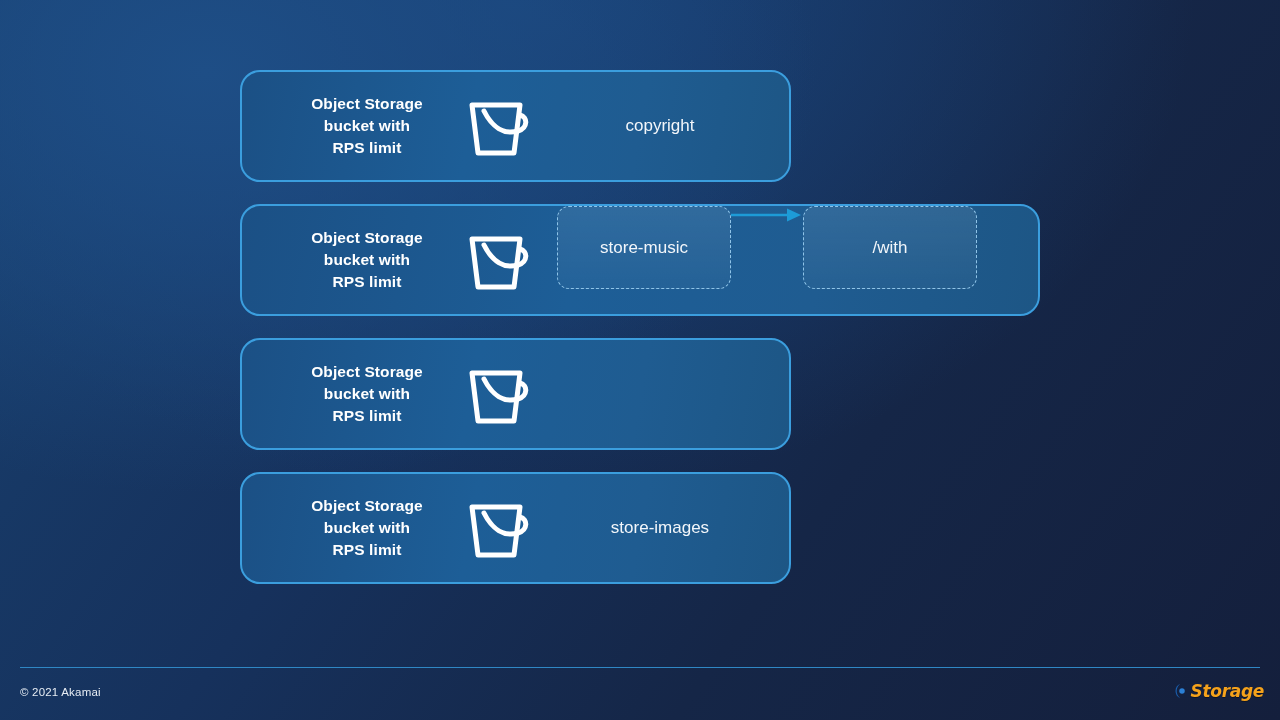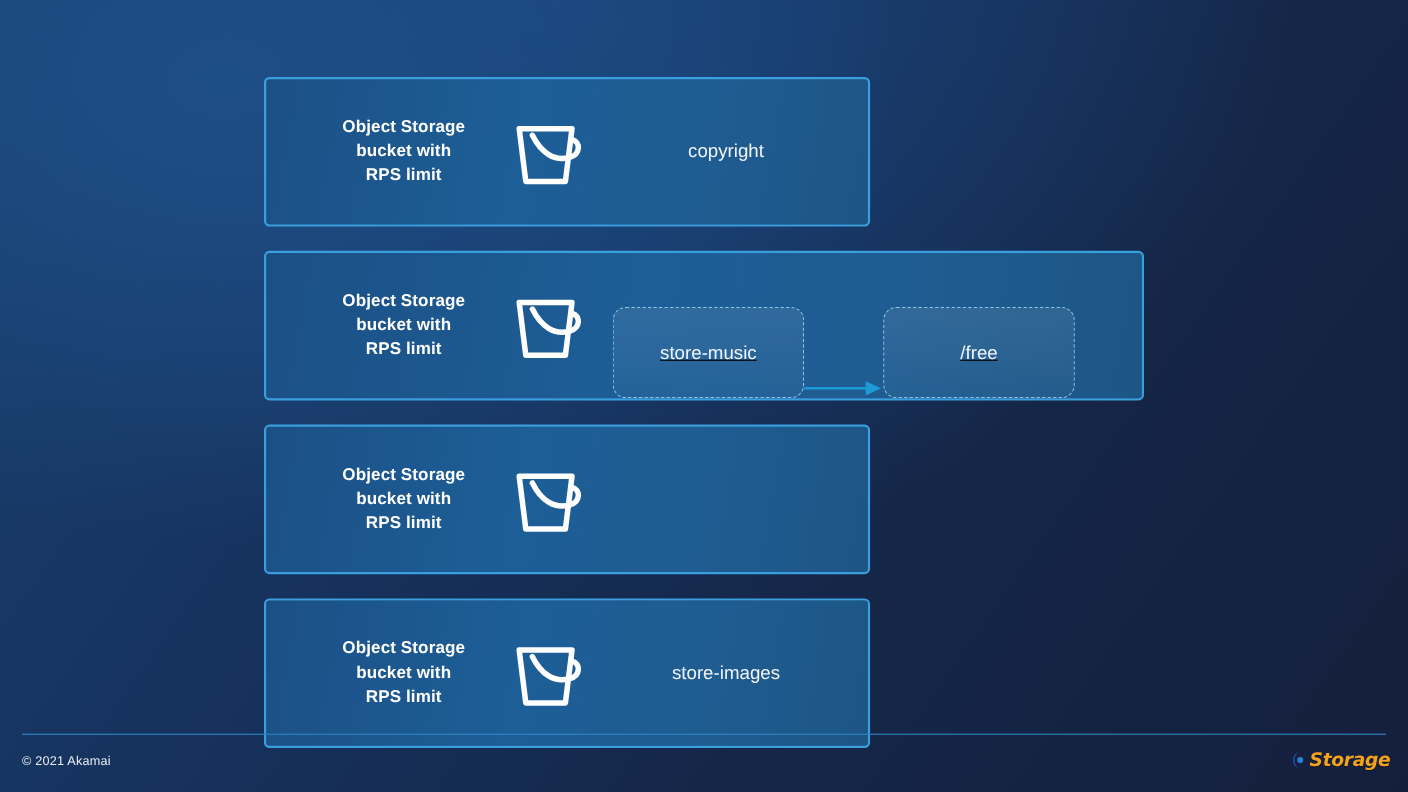--- a/index.html
+++ b/index.html
@@ -29,23 +29,23 @@
   
   .rows {
     position: absolute;
     left: 240px;
     top: 70px;
   }
 
   .card {
     position: relative;
     box-sizing: border-box;
-    height: 136px;
+    height: 112px;
     border: 2px solid #3b9ede;
-    border-radius: 5px;
+    border-radius: 20px;
     background: linear-gradient(100deg, #1b5085 0%, #1d5e97 42%, #1f5c91 72%, #1d5685 100%);
     display: flex;
     align-items: center;
     margin-bottom: 22px;
   }
   .card.narrow { width: 551px; }
   .card.wide   { width: 800px; }
 
   .card-label {
     width: 170px;
@@ -75,22 +75,21 @@
     line-height: 22px;
     padding-right: 5px;
   }
 
   
   .inner-flow {
     position: relative;
     flex: 1 1 auto;
     height: 100%;
     display: flex;
-    align-items: flex-end;
-    text-decoration: underline;
+    align-items: flex-start;
   }
 
   .dashed-box {
     box-sizing: border-box;
     height: 83px;
     border: 1.5px dashed #8fc4e8;
     border-radius: 12px;
     background: linear-gradient(180deg, rgba(255,255,255,0.085) 0%, rgba(255,255,255,0.03) 100%);
     display: flex;
     align-items: center;
@@ -174,21 +173,21 @@
       <svg class="bucket-icon" viewBox="0 0 74 70">
         <path d="M10 14 L58 14 L52 62 L16 62 Z" fill="none" stroke="#ffffff" stroke-width="5" stroke-linejoin="round"></path>
         <path d="M22 20 C30 36, 42 44, 56 40 C66 37, 66 26, 58 24" fill="none" stroke="#ffffff" stroke-width="5" stroke-linecap="round"></path>
       </svg>
       <div class="inner-flow">
         <div class="dashed-box music">store-music</div>
         <svg class="arrow" viewBox="0 0 72 18">
           <line x1="0" y1="9" x2="58" y2="9" stroke="#1d9bd7" stroke-width="2.4"></line>
           <polygon points="56,2.5 70,9 56,15.5" fill="#1d9bd7"></polygon>
         </svg>
-        <div class="dashed-box free">/free</div>
+        <div class="dashed-box free">/with</div>
       </div>
     </div>
 
     <div class="card narrow">
       <div class="card-label">
         <div>Object Storage</div>
         <div>bucket with</div>
         <div>RPS limit</div>
       </div>
       <svg class="bucket-icon" viewBox="0 0 74 70">

